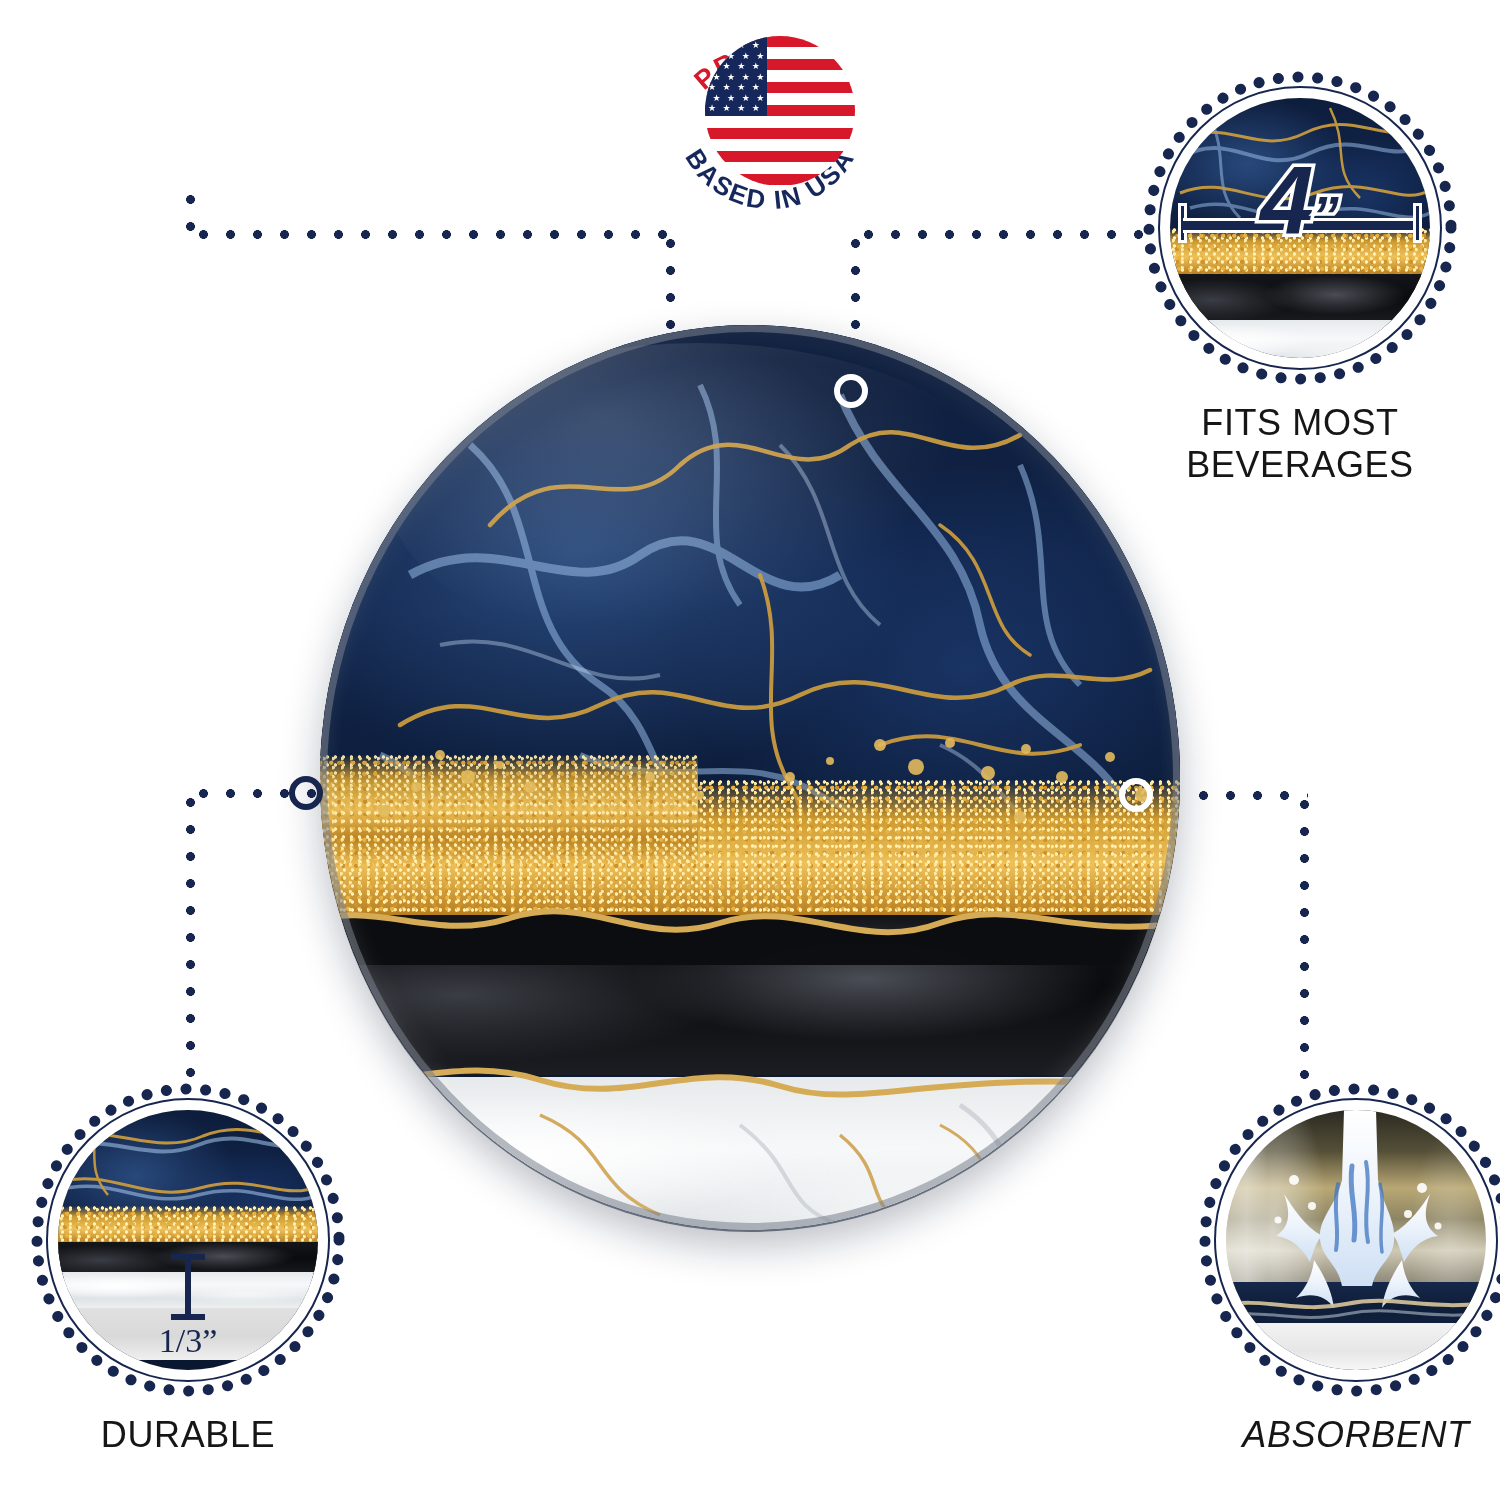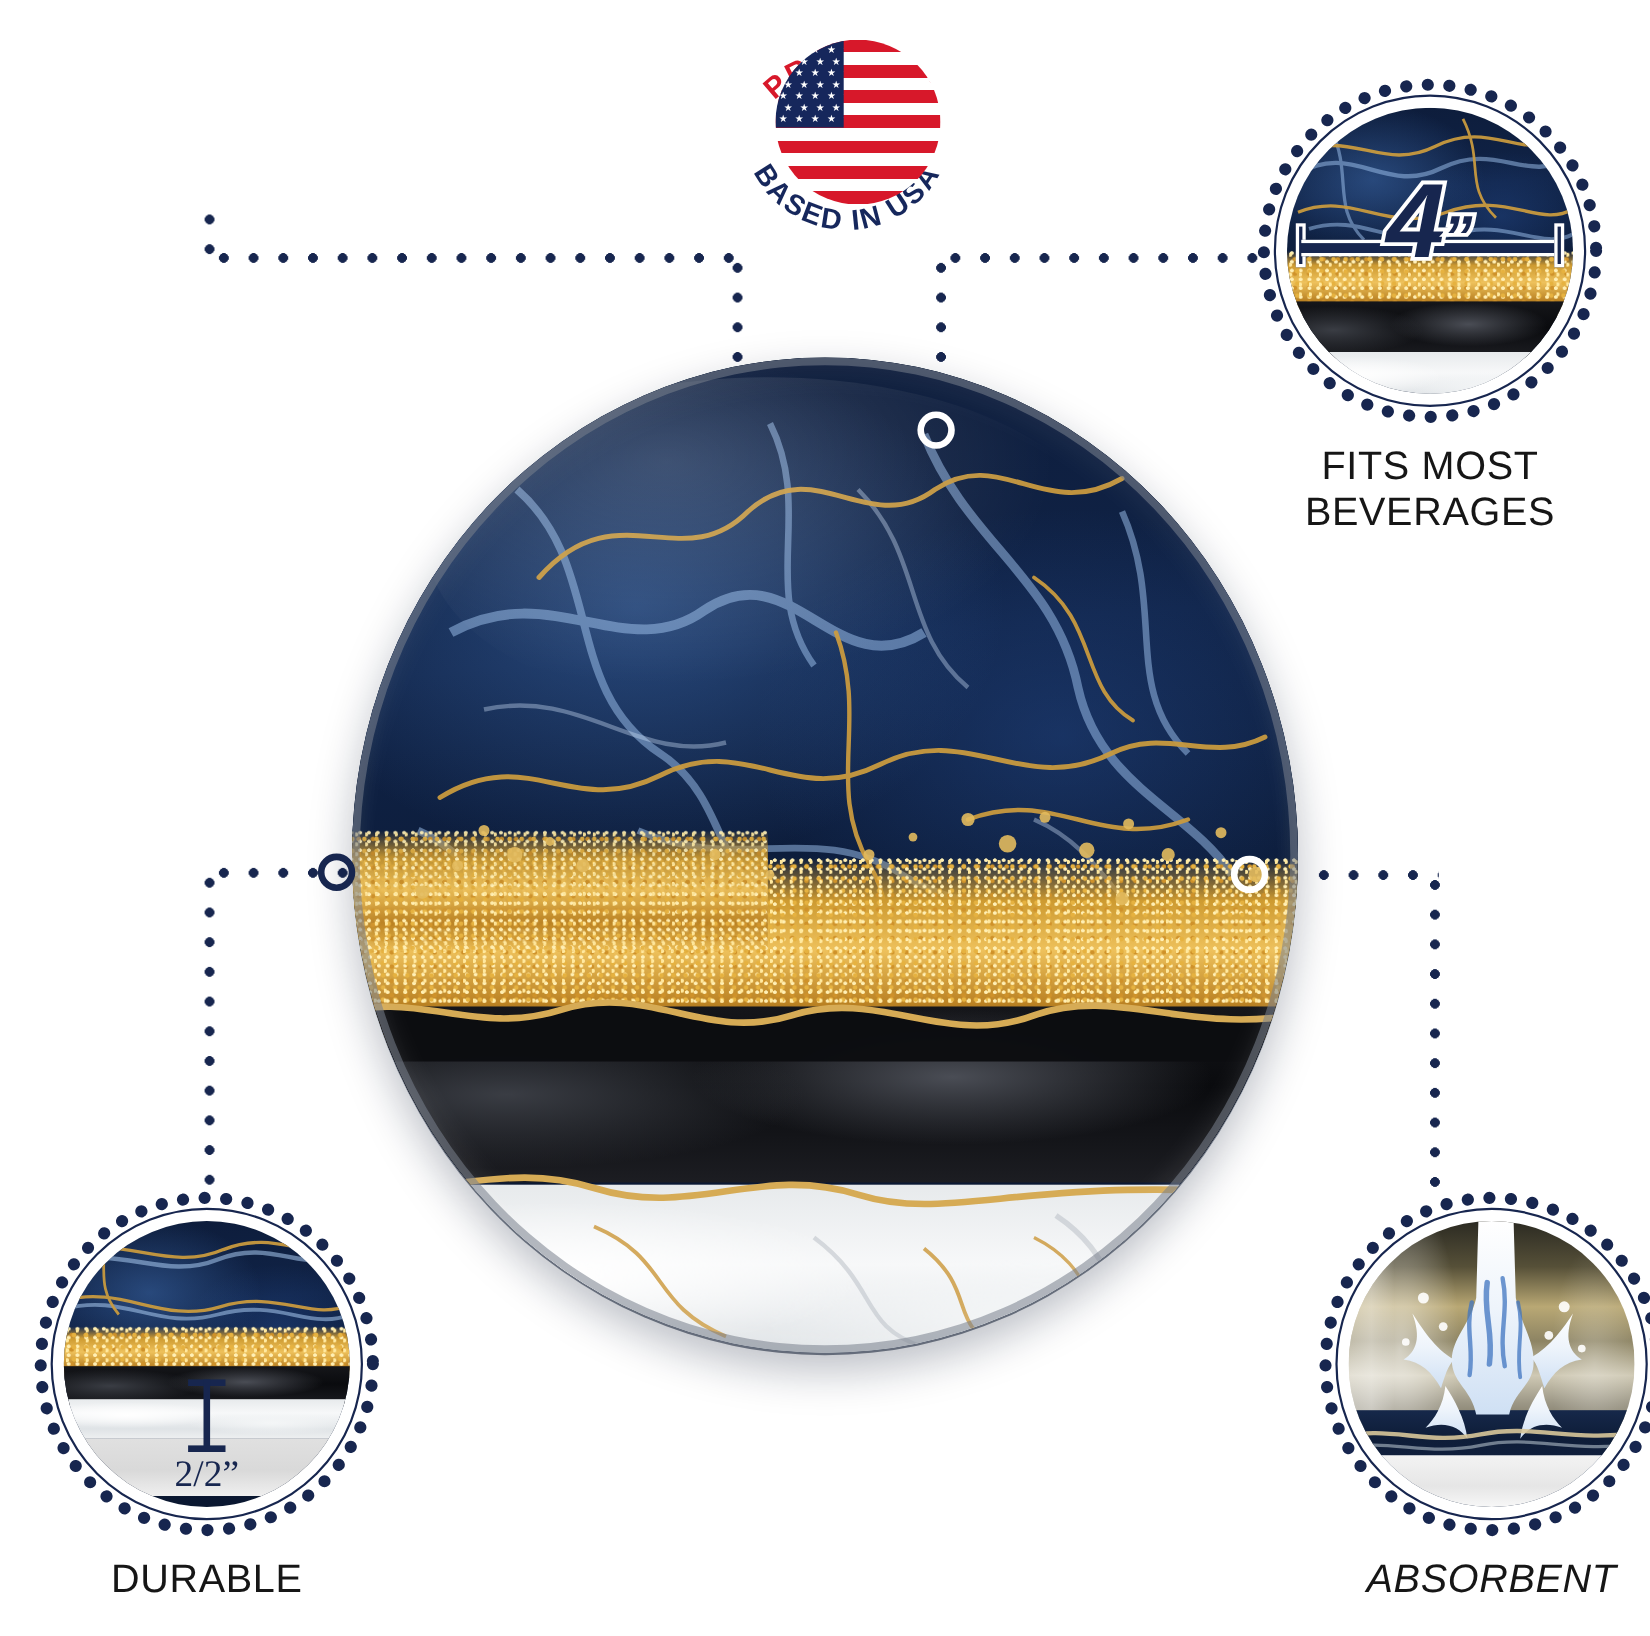--- a/index.html
+++ b/index.html
@@ -524,21 +524,21 @@
         <div class="blackband" style="top:132px;height:36px;"></div>
         <div class="whiteband" style="top:162px;bottom:62px;"></div>
         <div class="edge-gray" style="top:198px;height:52px;"></div>
 
         <div class="measure-half" style="bottom:10px;">
           <div class="mh-ibar">
             <div class="cap t"></div>
             <div class="stem"></div>
             <div class="cap b"></div>
           </div>
-          <div class="mh-text">2/2”</div>
+          <div class="mh-text">1/3”</div>
         </div>
       </div>
     </div>
     <div class="flabel">DURABLE</div>
   </div>
 
   <div class="feature" style="left:1196px; top:1080px;font-style:italic;">
     <div class="fcircle">
       <svg class="dotring" viewBox="0 0 320 320">
         <circle cx="160" cy="160" r="151" fill="none" stroke="#17264f" stroke-width="11" stroke-linecap="round" stroke-dasharray="0.1 19.6"></circle>

